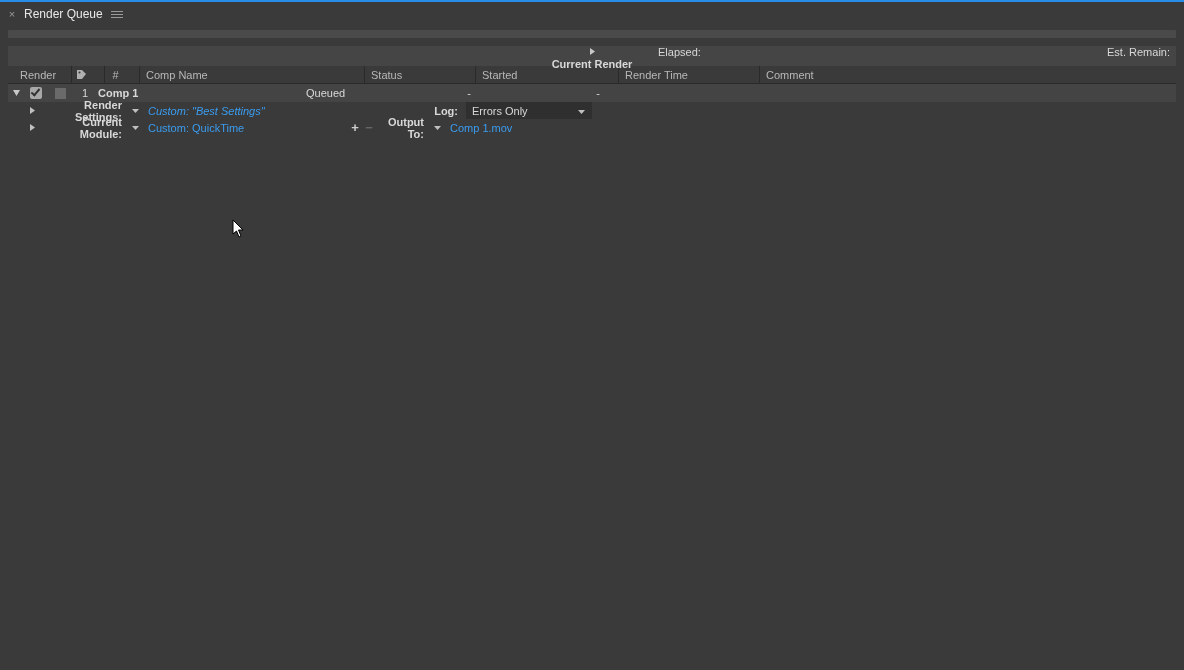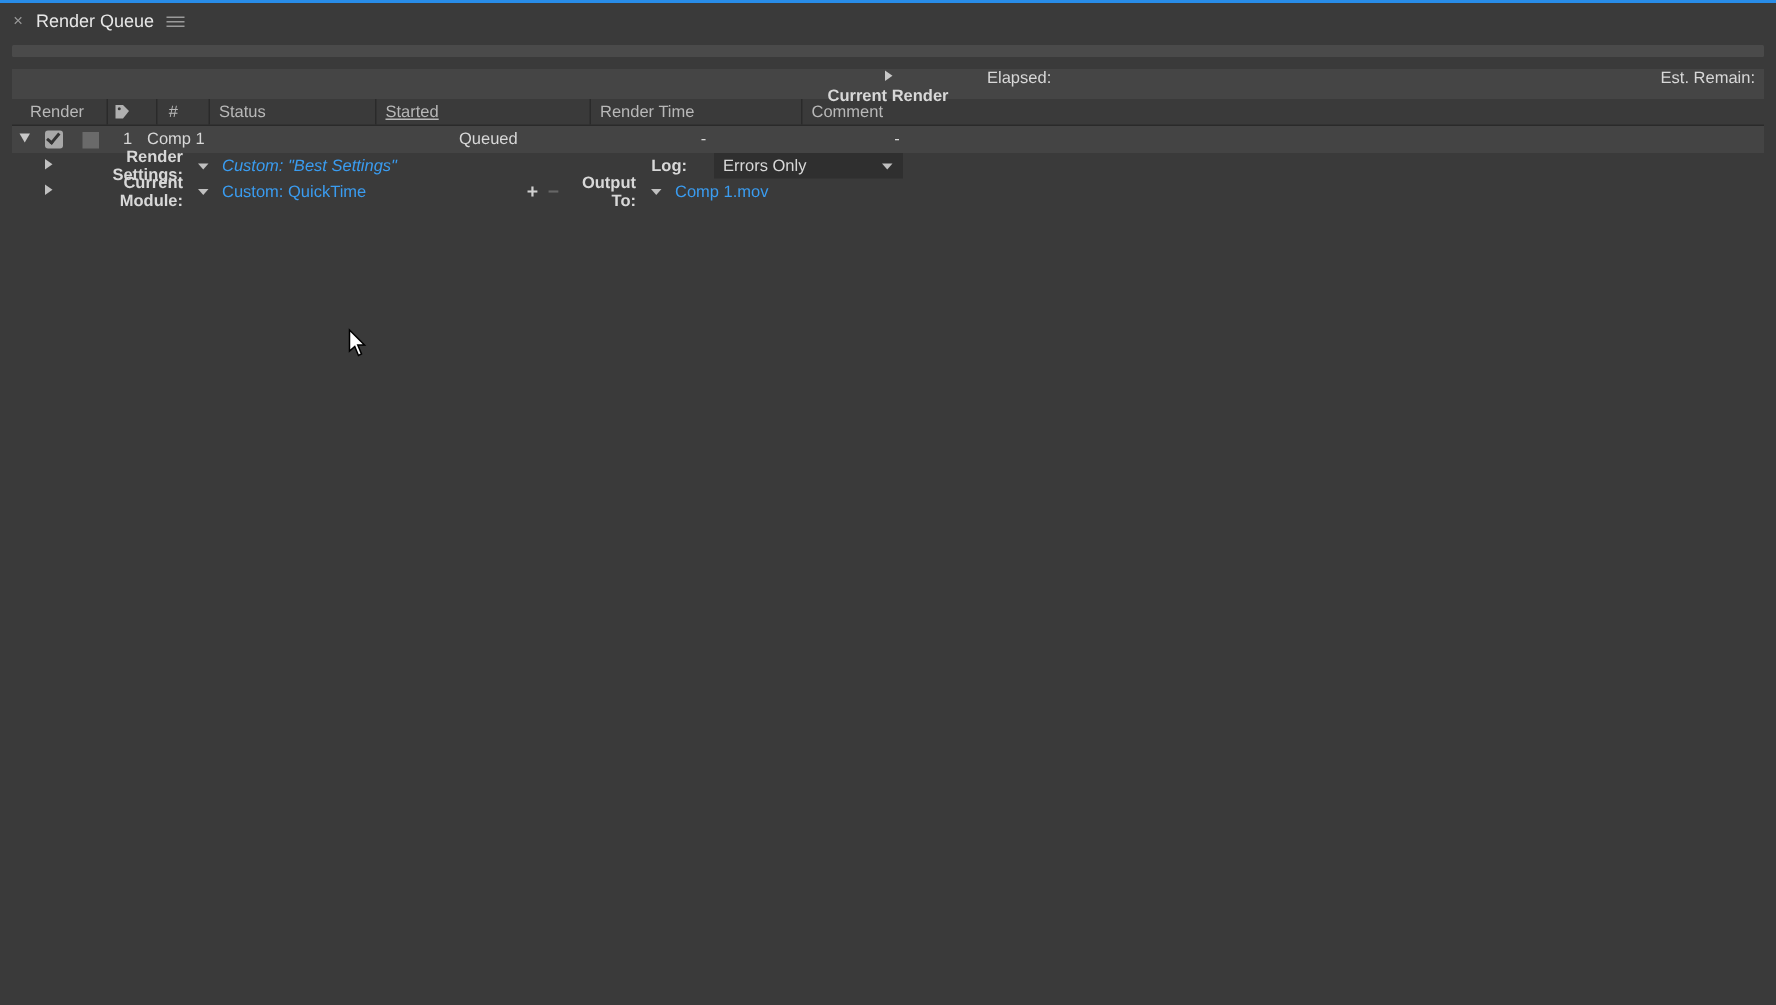--- a/index.html
+++ b/index.html
@@ -91,21 +91,21 @@
   height: 100%;
   display: flex;
   align-items: center;
 }
 .col-header > div:first-child { border-left: none; }
 .col-r  { width: 50px; padding-left: 12px !important; }
 .col-t  { width: 20px; justify-content: center; padding-left:0 !important; }
 .col-n  { width: 22px; justify-content: center; padding-left:0 !important; }
 .col-cn { width: 212px; }
 .col-st { width: 98px; }
-.col-sd { width: 130px; text-decoration: underline; }
+.col-sd { width: 130px; }
 .col-rt { width: 128px; }
 .col-cm { width: 88px; }
 
 
 .item-row {
   height: 18px;
   background: #444444;
   margin: 0 8px;
   display: flex;
   align-items: center;
@@ -124,21 +124,21 @@
   content: "";
   position: absolute;
   left: 3px; top: 0px;
   width: 3px; height: 7px;
   border: solid #333; border-width: 0 2px 2px 0;
   transform: rotate(40deg);
 }
 .ir-label { width: 24px; display:flex; justify-content:center; }
 .ir-label .swatch { width: 11px; height: 11px; background: #6a6a6a; }
 .ir-num { width: 26px; text-align: center; }
-.ir-name { width: 208px; font-weight: normal; }
+.ir-name { width: 208px; font-weight: bold; }
 .ir-status { width: 98px; }
 .ir-started { width: 130px; text-align: center; }
 .ir-rtime { width: 128px; text-align: center; }
 
 
 .detail-row {
   height: 17px;
   margin: 0 8px;
   display: flex;
   align-items: center;
@@ -174,21 +174,21 @@
   cursor:pointer;
 }
 .dr-plus { color: #d0d0d0; }
 .dr-minus { color: #666; }
 
 .dr-label2 {
   text-align: right; font-weight: bold;
   color: #d8d8d8;
 }
 .log-select {
-  margin-left: 18px;
+  margin-left: 8px;
   width: 126px; height: 17px;
   background: #2f2f2f;
   color: #d8d8d8;
   display: flex;
   align-items: center;
   padding: 0 6px;
   position: relative;
   cursor: pointer;
 }
 .log-select .chev {
@@ -237,20 +237,21 @@
 
 <div class="col-header">
   <div class="col-r">Render</div>
   <div class="col-t">
     <svg width="11" height="11">
         <path d="M1 1 L6 1 L10 5 L6 10 L1 10 Z" fill="#b0b0b0"></path>
         <circle cx="3.5" cy="3.5" r="1" fill="#3a3a3a"></circle>
       </svg>
   </div>
   <div class="col-n">#</div>
+  <div class="col-cn">Comp Name</div>
   <div class="col-st">Status</div>
   <div class="col-sd">Started</div>
   <div class="col-rt">Render Time</div>
   <div class="col-cm">Comment</div>
 </div>
 
 <div class="item-row">
   <div class="ir-twirl">
     <svg width="9" height="9">
         <path d="M1 2 L8 2 L4.5 8 Z" fill="#c8c8c8"></path>

